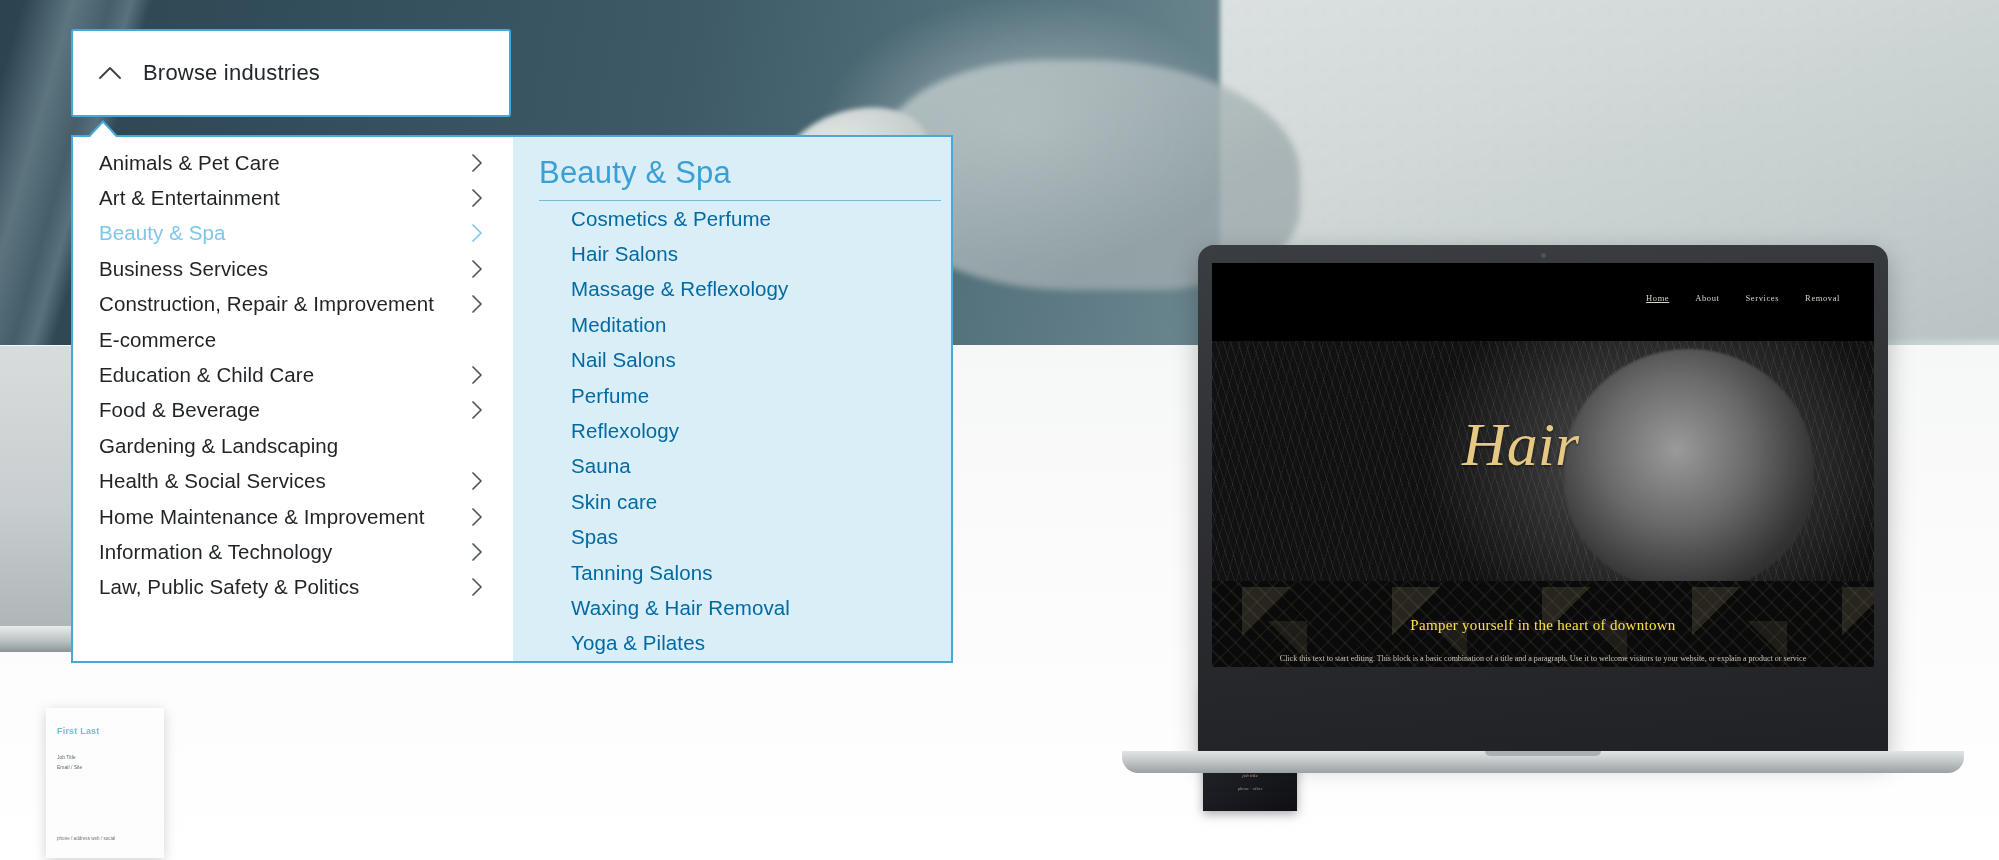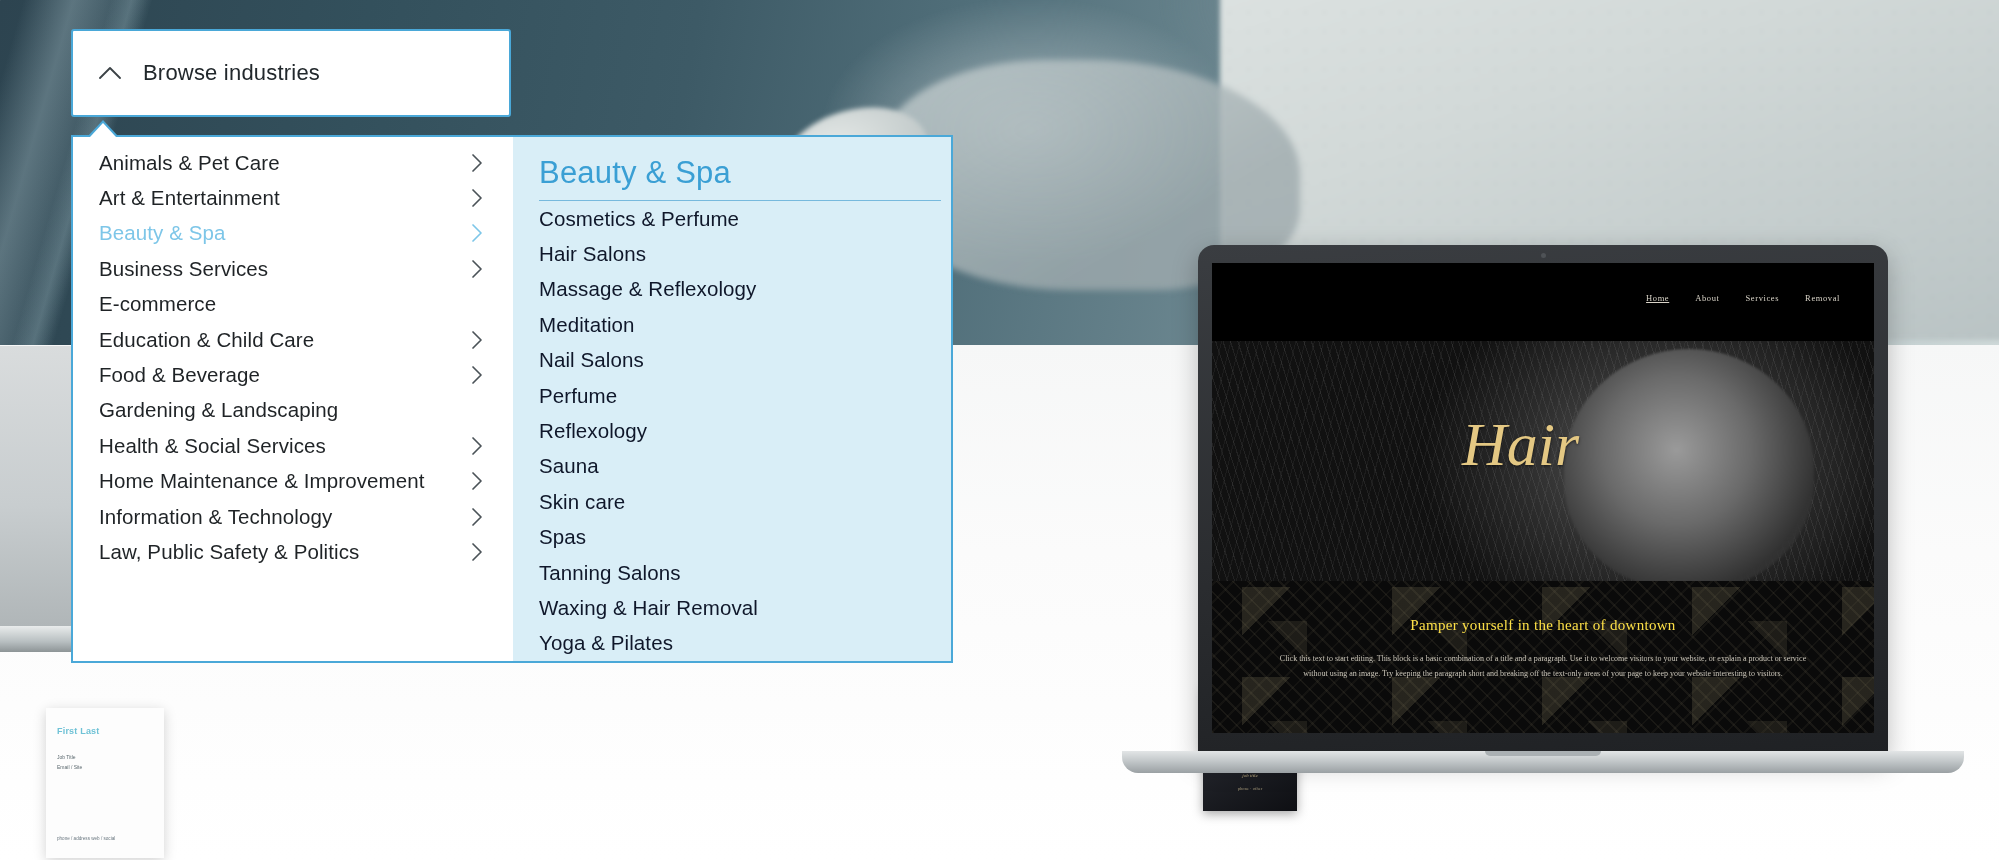--- a/index.html
+++ b/index.html
@@ -182,21 +182,21 @@
     padding: 18px 14px 26px 14px;
     box-shadow: 0 8px 26px rgba(0,0,0,.25);
   }
   .laptop .cam {
     position: absolute; left: 50%; top: 8px;
     width: 5px; height: 5px; margin-left: -2.5px;
     border-radius: 50%; background: #4e5256;
   }
   .laptop .screen {
     position: absolute; left: 14px; top: 18px;
-    width: 662px; height: 470px;
+    width: 662px; height: 404px;
     background: #000;
     overflow: hidden;
   }
   .laptop .deck {
     position: absolute; left: -76px; top: 506px;
     width: 842px; height: 22px;
     background: linear-gradient(180deg,#e2e5e6 0%, #c3c8ca 45%, #9aa0a3 100%);
     border-radius: 0 0 16px 16px;
   }
   .laptop .deck::after {
@@ -369,23 +369,24 @@
     padding-bottom: 9px;
     border-bottom: 1px solid #77b9dd;
     width: 402px;
     font-weight: normal;
   }
   .sub-row {
     height: 35.4px;
     display: flex;
     align-items: center;
     font-size: 20.5px;
-    color: #0f172a;
+    color: #0369a1;
     cursor: pointer;
     letter-spacing: .1px;
+    margin-left: 32px;
   }
 </style>
 </head>
 <body>
 
 <div id="scene">
 
   <div class="hero-band">
     <div class="hero-person">
       <div class="torso">
@@ -473,20 +474,26 @@
         </svg>
       </div>
       <div class="ind-row active">
         <span class="ind-label">Beauty &amp; Spa</span>
         <svg class="chev" viewBox="0 0 12 20">
           <polyline points="2,2 10,10 2,18" fill="none" stroke="#7dc6e8" stroke-width="1.7" stroke-linecap="round" stroke-linejoin="round"></polyline>
         </svg>
       </div>
       <div class="ind-row">
         <span class="ind-label">Business Services</span>
+        <svg class="chev" viewBox="0 0 12 20">
+          <polyline points="2,2 10,10 2,18" fill="none" stroke="#4b5358" stroke-width="1.7" stroke-linecap="round" stroke-linejoin="round"></polyline>
+        </svg>
+      </div>
+      <div class="ind-row">
+        <span class="ind-label">Construction, Repair &amp; Improvement</span>
         <svg class="chev" viewBox="0 0 12 20">
           <polyline points="2,2 10,10 2,18" fill="none" stroke="#4b5358" stroke-width="1.7" stroke-linecap="round" stroke-linejoin="round"></polyline>
         </svg>
       </div>
       <div class="ind-row">
         <span class="ind-label">E-commerce</span>
       </div>
       <div class="ind-row">
         <span class="ind-label">Education &amp; Child Care</span>
         <svg class="chev" viewBox="0 0 12 20">

